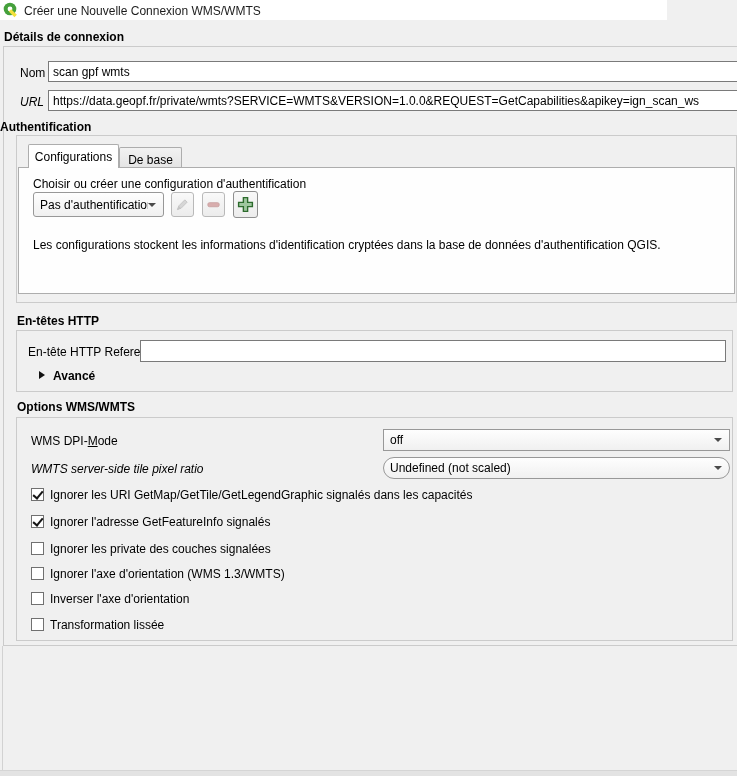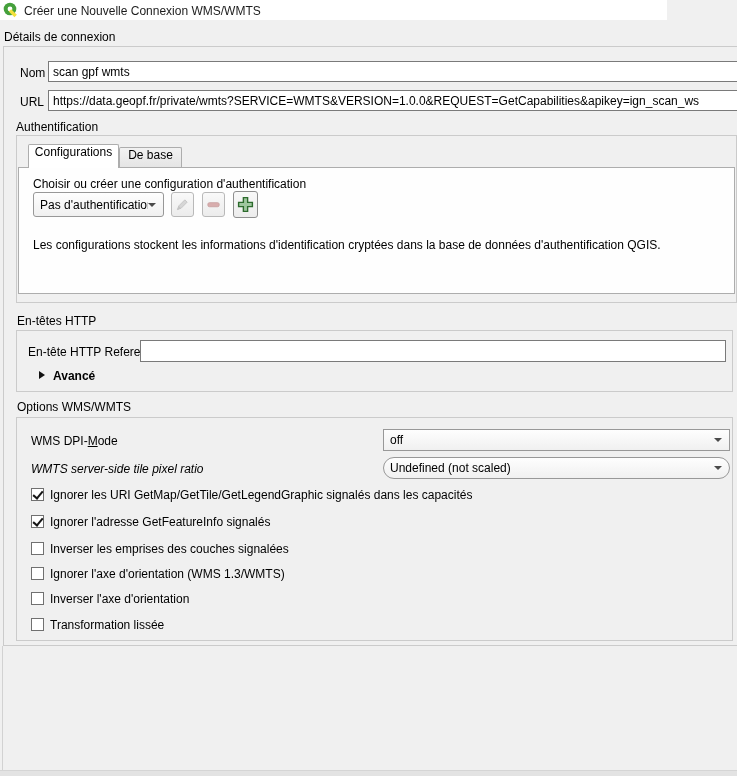--- a/index.html
+++ b/index.html
@@ -6,34 +6,34 @@
   html,body { background:#fff; }
   body { font-family:"Liberation Sans", sans-serif; font-size:12px; color:#000; }
   .screen { position:relative; width:737px; height:776px; background:#f0f0f0; overflow:hidden; }
 
   
   .titlebar { position:absolute; left:0; top:0; width:667px; height:20px; background:#ffffff; }
   .app-icon { position:absolute; left:3px; top:2px; width:16px; height:16px; }
   .title-text { position:absolute; left:24px; top:4px; color:#1c1c1c; white-space:nowrap; }
 
   
-  .glabel { position:absolute; font-weight:normal; white-space:nowrap; }
+  .glabel { position:absolute; font-weight:bold; white-space:nowrap; }
   .frame { position:absolute; border:1px solid #cbcbcb; background:#f0f0f0; }
 
   .flabel { position:absolute; white-space:nowrap; }
 
   .tinput { position:absolute; background:#fff; border:1px solid #7a7a7a; padding:0 4px;
             font-family:"Liberation Sans", sans-serif; font-size:12px; color:#000; outline:none; }
 
   
   .tab { position:absolute; border:1px solid #adadad; border-bottom:none; text-align:center;
          border-radius:2px 2px 0 0; cursor:default; }
   .tab-active { background:#ffffff; z-index:3; }
   .tab-inactive { background:linear-gradient(#f2f2f2,#e4e4e4); z-index:1; }
-  .tab span { display:inline-block; }
+  .tab span { display:inline-block; padding-top:5px; }
   .tabpane { position:absolute; background:#fefefe; border:1px solid #adadad; z-index:2; }
 
   
   .combo { position:absolute; border:1px solid #989898; background:linear-gradient(#fefefe,#f0f0f0);
            display:flex; align-items:center; }
   .combo-sm { border-radius:3px; }
   .combo-text { padding-left:6px; flex:1; white-space:nowrap; overflow:hidden; }
   .combo-arrow { width:0; height:0; border-left:4px solid transparent; border-right:4px solid transparent;
                  border-top:4px solid #4a4a4a; margin-right:7px; }
 
@@ -69,24 +69,24 @@
     </svg>
     <span class="title-text">Créer une Nouvelle Connexion WMS/WMTS</span>
   </div>
 
   <div class="glabel" style="left:4px; top:30px;">Détails de connexion</div>
   <div class="frame" style="left:3px; top:46px; right:-2px; height:600px;"></div>
 
   <div class="flabel" style="left:20px; top:66px;">Nom</div>
   <input class="tinput" style="left: 48px; top: 61px; right: -2px; height: 21px;" type="text" value="scan gpf wmts">
 
-  <div class="flabel" style="left:20px; top:95px;">URL</div>
+  <div class="flabel" style="left:20px; top:95px;font-style:italic;">URL</div>
   <input class="tinput" style="left: 48px; top: 90px; right: -2px; height: 21px;" type="text" value="https://data.geopf.fr/private/wmts?SERVICE=WMTS&amp;VERSION=1.0.0&amp;REQUEST=GetCapabilities&amp;apikey=ign_scan_ws">
 
-  <div class="glabel" style="left:16px; top:120px;">Authentification</div>
+  <div class="glabel" style="left:0; top:120px;">Authentification</div>
   <div class="frame" style="left:16px; top:135px; right:0; height:168px;"></div>
 
   <div class="tab tab-active" style="left:28px; top:144px; width:91px; height:24px;">
     <span>Configurations</span>
   </div>
   <div class="tab tab-inactive" style="left:119px; top:147px; width:63px; height:21px;">
     <span>De base</span>
   </div>
   <div class="tabpane" style="left:18px; top:167px; right:2px; height:127px;"></div>
 
@@ -145,21 +145,21 @@
   <div class="cbrow" style="top:488px;">
     <span class="cb checked"></span>
     <span class="cblabel">Ignorer les URI GetMap/GetTile/GetLegendGraphic signalés dans les capacités</span>
   </div>
   <div class="cbrow" style="top:515px;">
     <span class="cb checked"></span>
     <span class="cblabel">Ignorer l'adresse GetFeatureInfo signalés</span>
   </div>
   <div class="cbrow" style="top:542px;">
     <span class="cb"></span>
-    <span class="cblabel">Inverser les emprises des couches signalées</span>
+    <span class="cblabel">Ignorer les private des couches signalées</span>
   </div>
   <div class="cbrow" style="top:567px;">
     <span class="cb"></span>
     <span class="cblabel">Ignorer l'axe d'orientation (WMS 1.3/WMTS)</span>
   </div>
   <div class="cbrow" style="top:592px;">
     <span class="cb"></span>
     <span class="cblabel">Inverser l'axe d'orientation</span>
   </div>
   <div class="cbrow" style="top:618px;">

